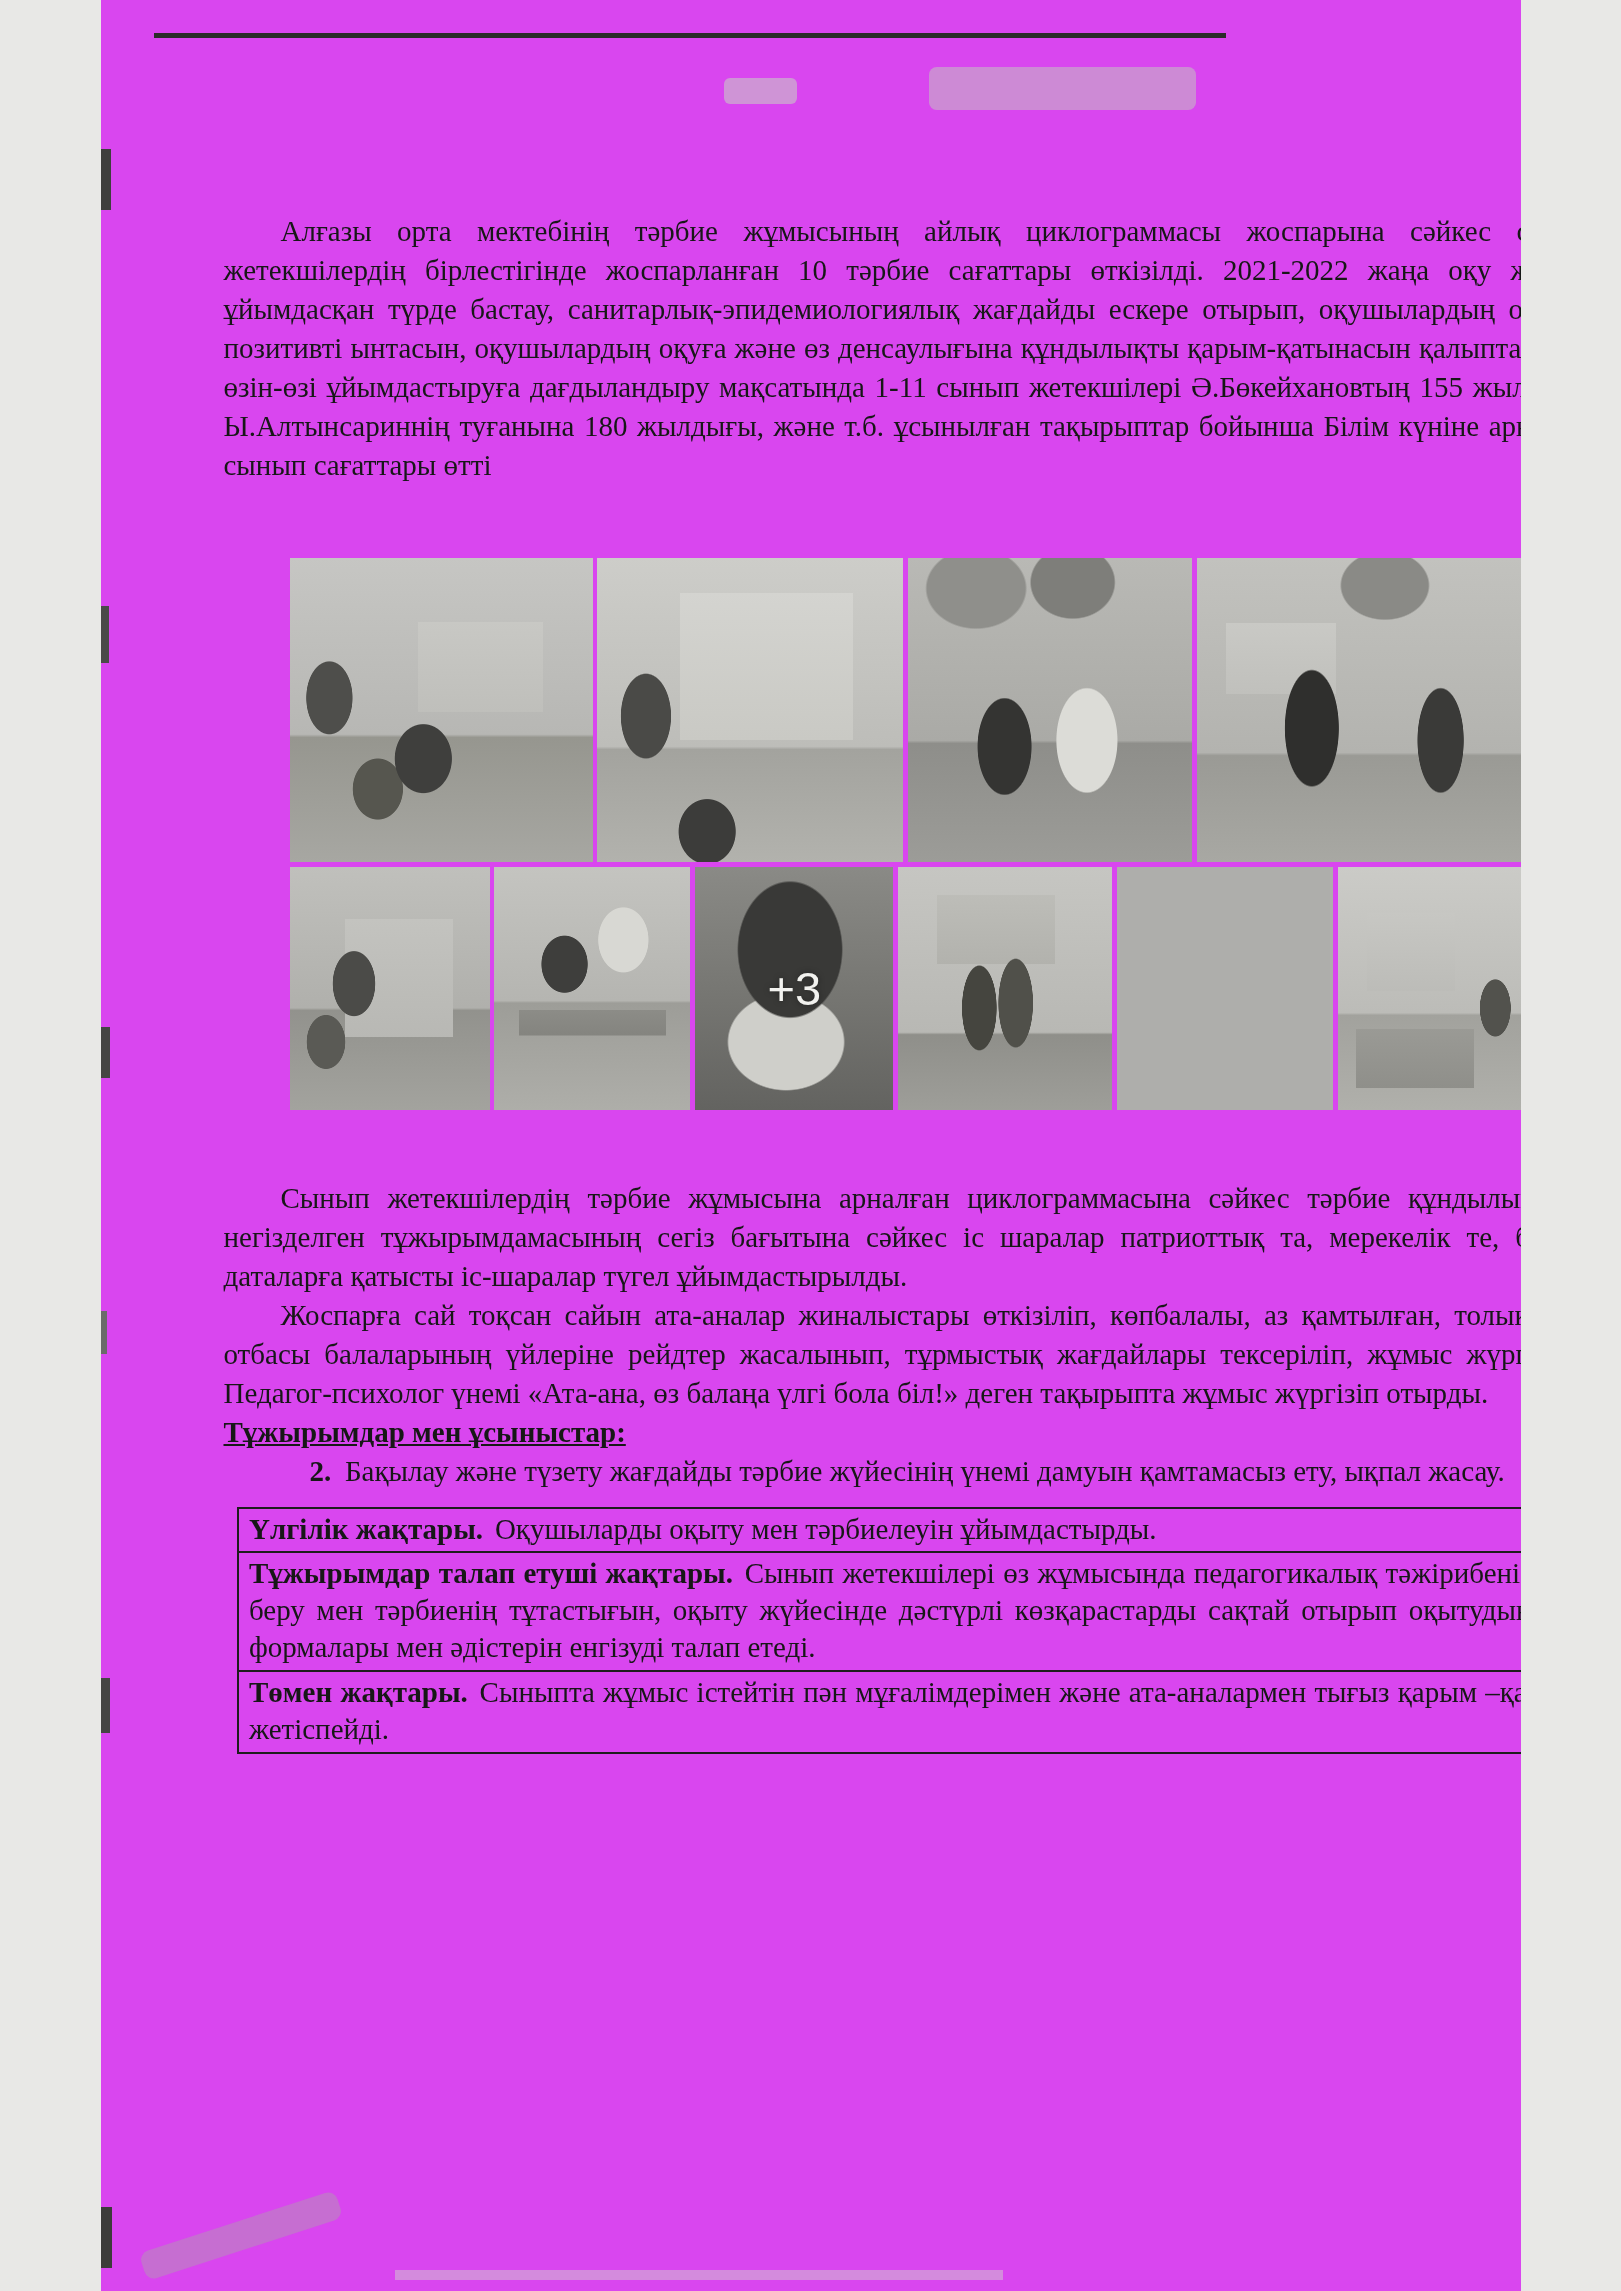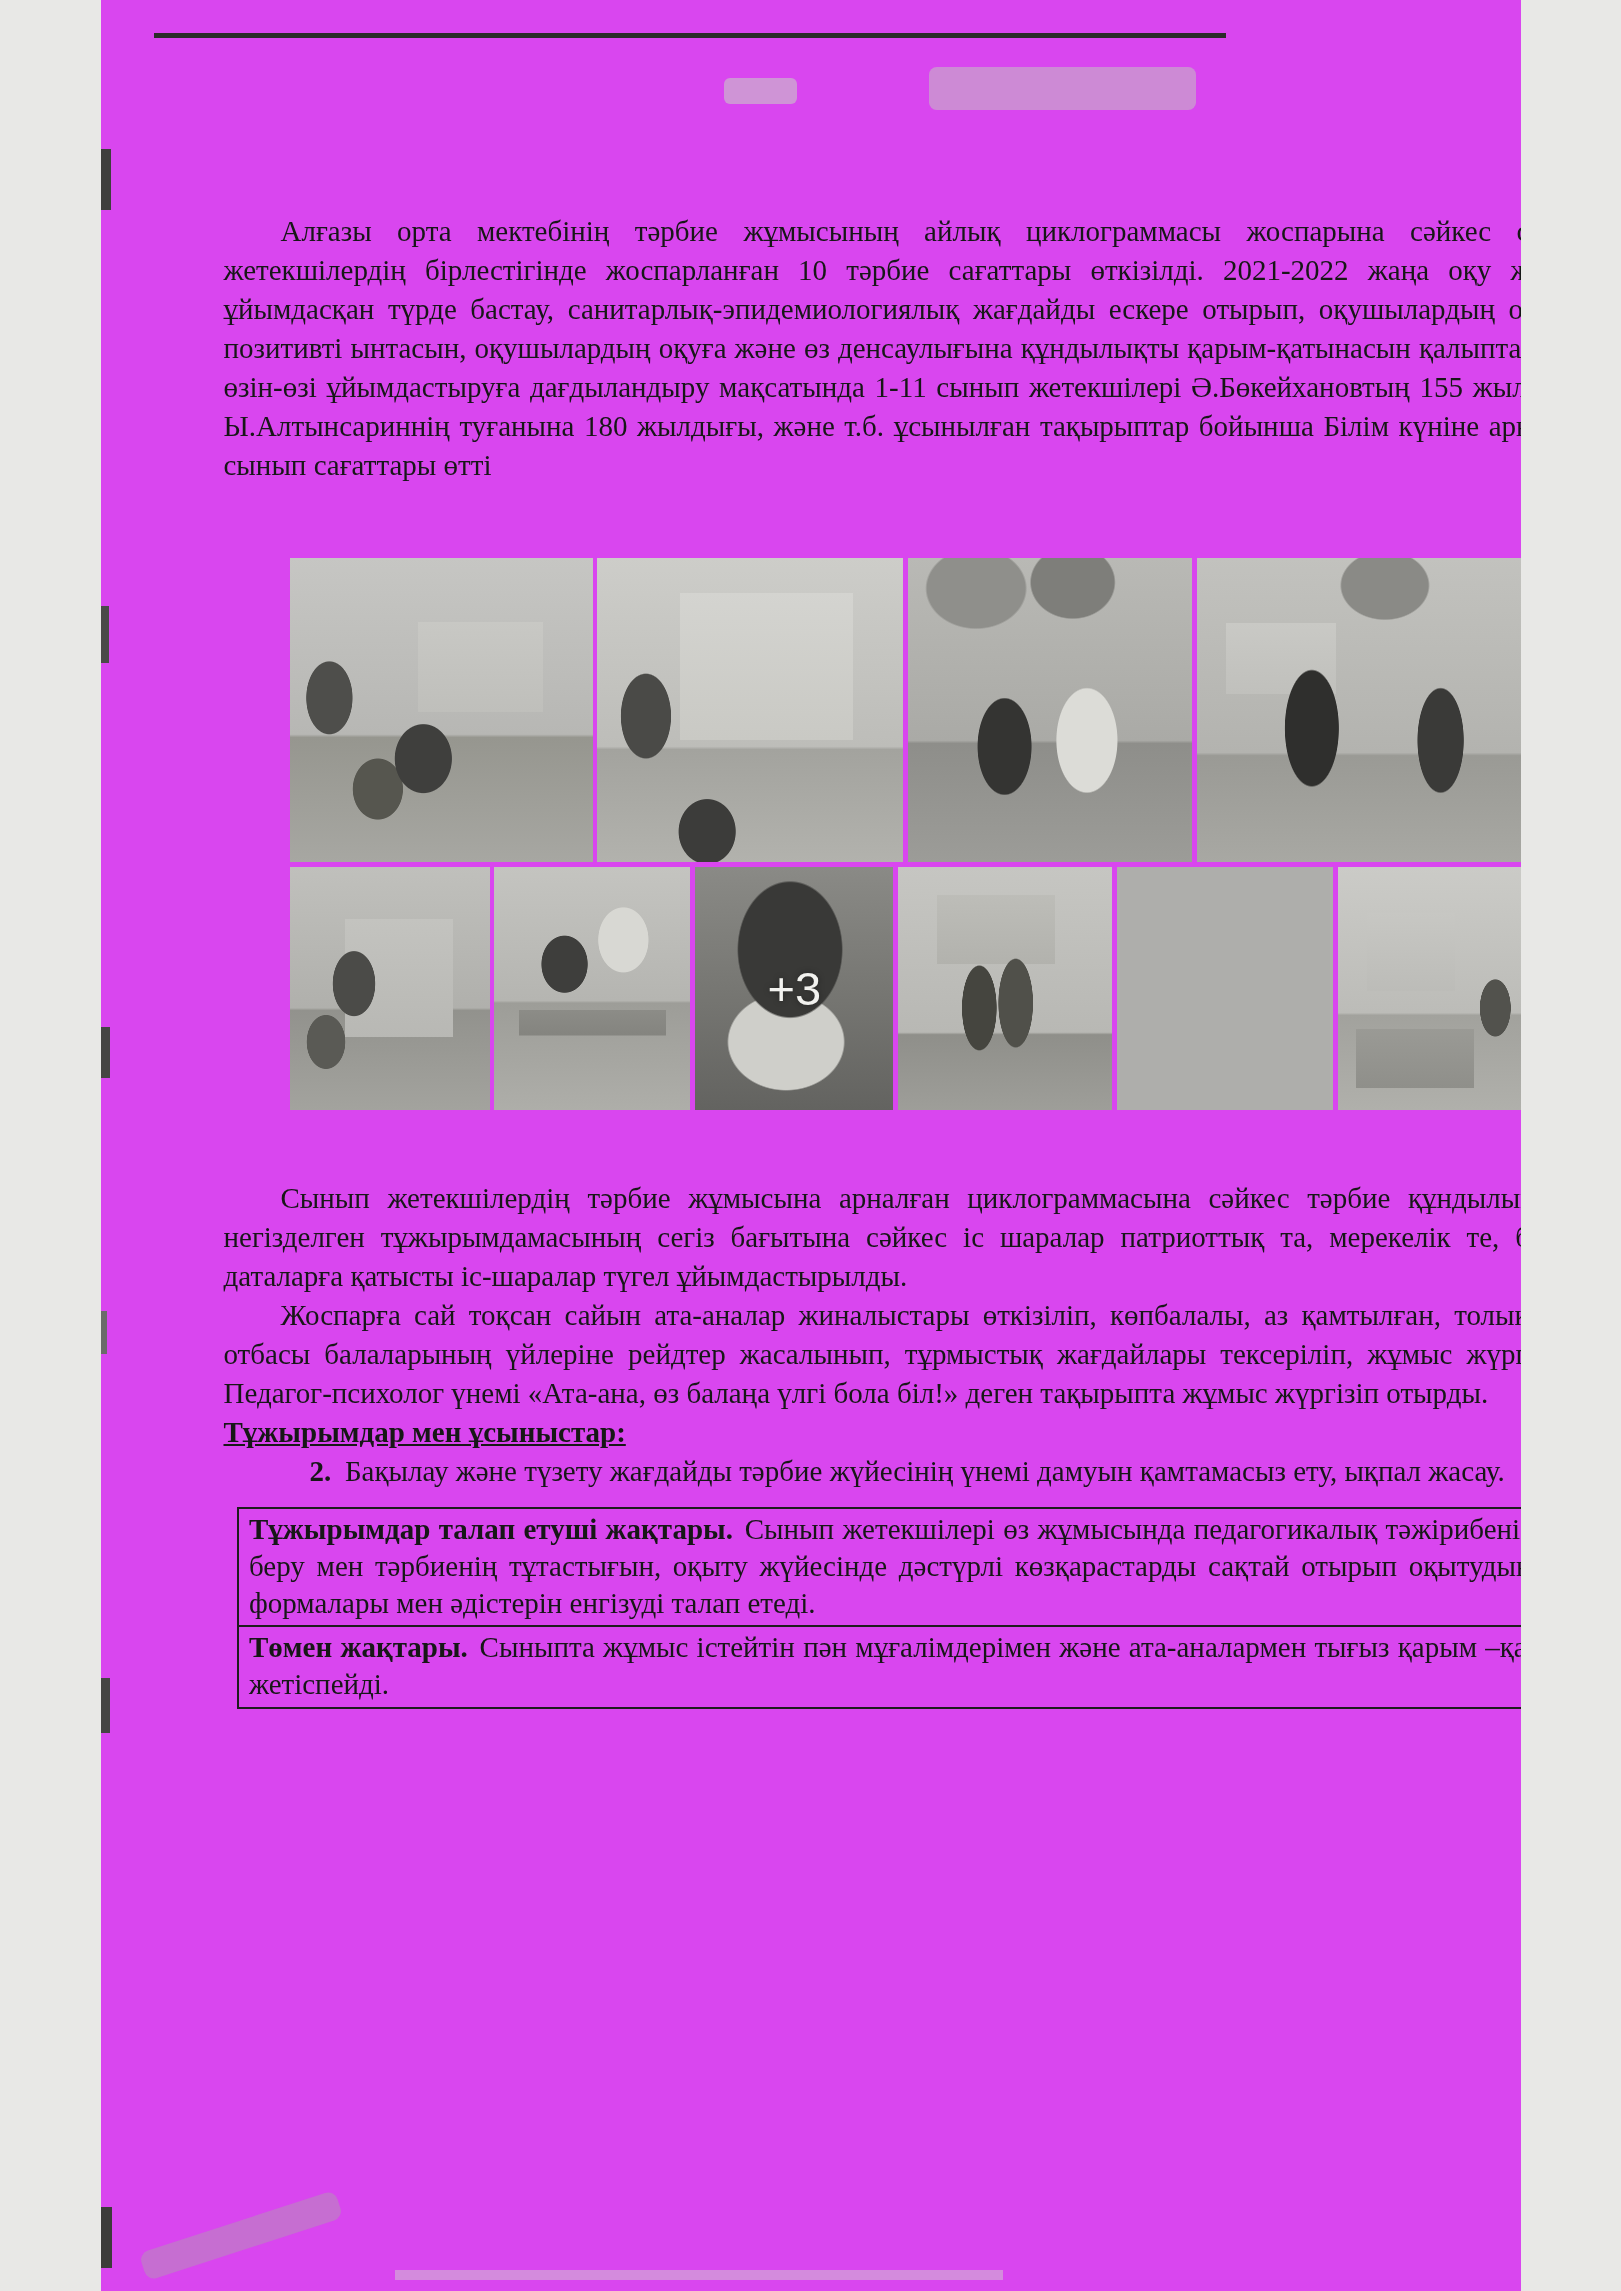--- a/index.html
+++ b/index.html
@@ -203,20 +203,25 @@
     <div class="num-list">
       <div class="li">
         <span class="num bold">2.</span><span>Бақылау және түзету жағдайды тәрбие жүйесінің үнемі дамуын қамтамасыз ету, ықпал жасау.</span>
       </div>
     </div>
 
     <table class="summary-table">
       <tbody>
         <tr>
           <td>
+            <span class="tl">Үлгілік жақтары.</span><span>Оқушыларды  оқыту мен тәрбиелеуін ұйымдастырды.</span>
+          </td>
+        </tr>
+        <tr>
+          <td>
             <span class="tl">Тұжырымдар талап етуші жақтары.</span><span>Сынып   жетекшілері өз жұмысында педагогикалық тәжірибені, білім беру мен тәрбиенің тұтастығын, оқыту жүйесінде дәстүрлі көзқарастарды сақтай отырып оқытудың бола формалары мен әдістерін енгізуді талап етеді.</span>
           </td>
         </tr>
         <tr>
           <td>
             <span class="tl">Төмен жақтары.</span><span>Сыныпта жұмыс істейтін пән мұғалімдерімен және ата-аналармен тығыз қарым –қатынас жетіспейді.</span>
           </td>
         </tr>
       </tbody>
     </table>

